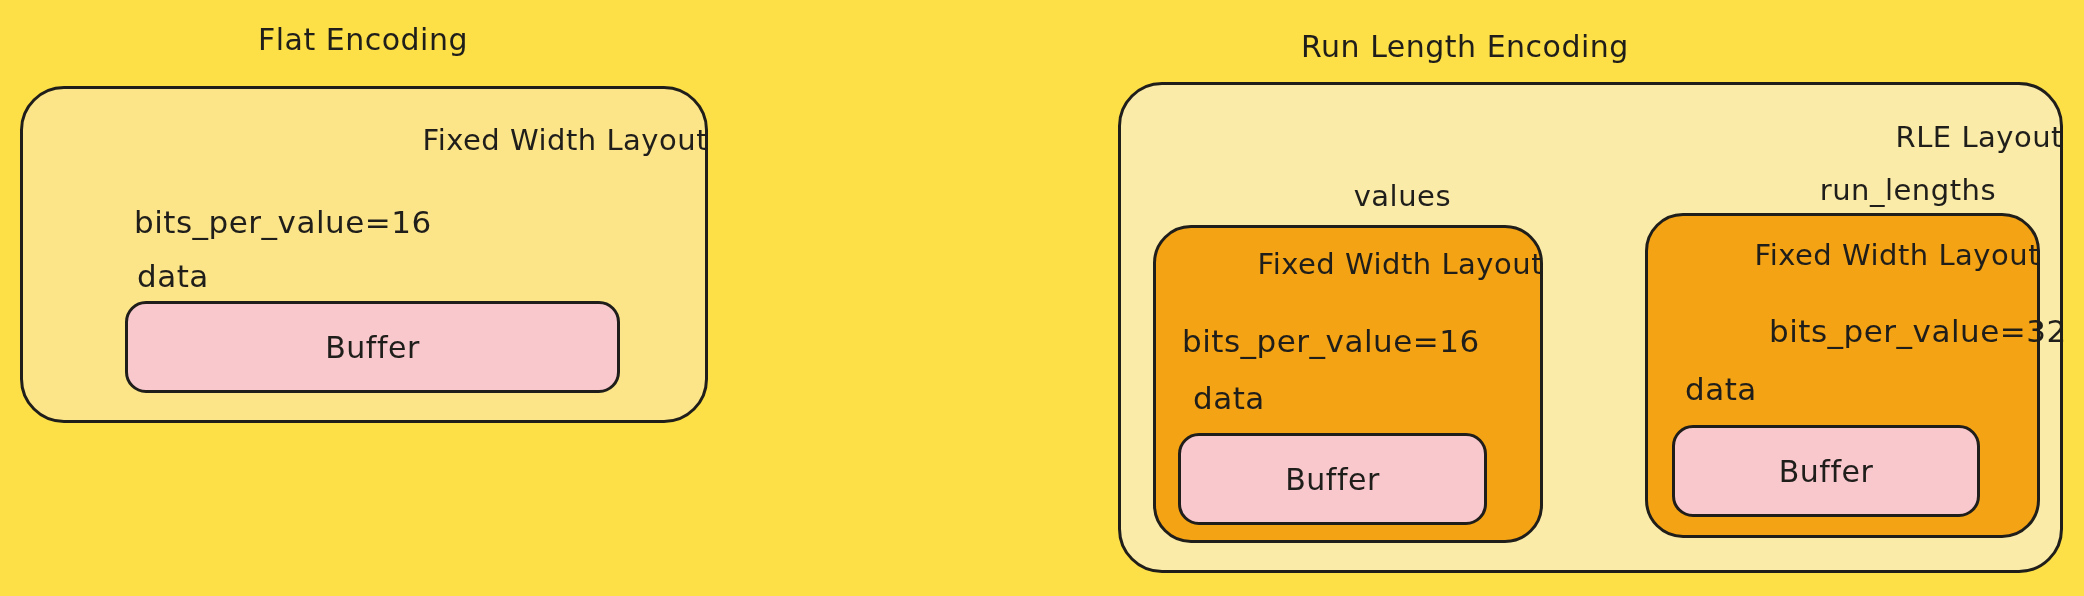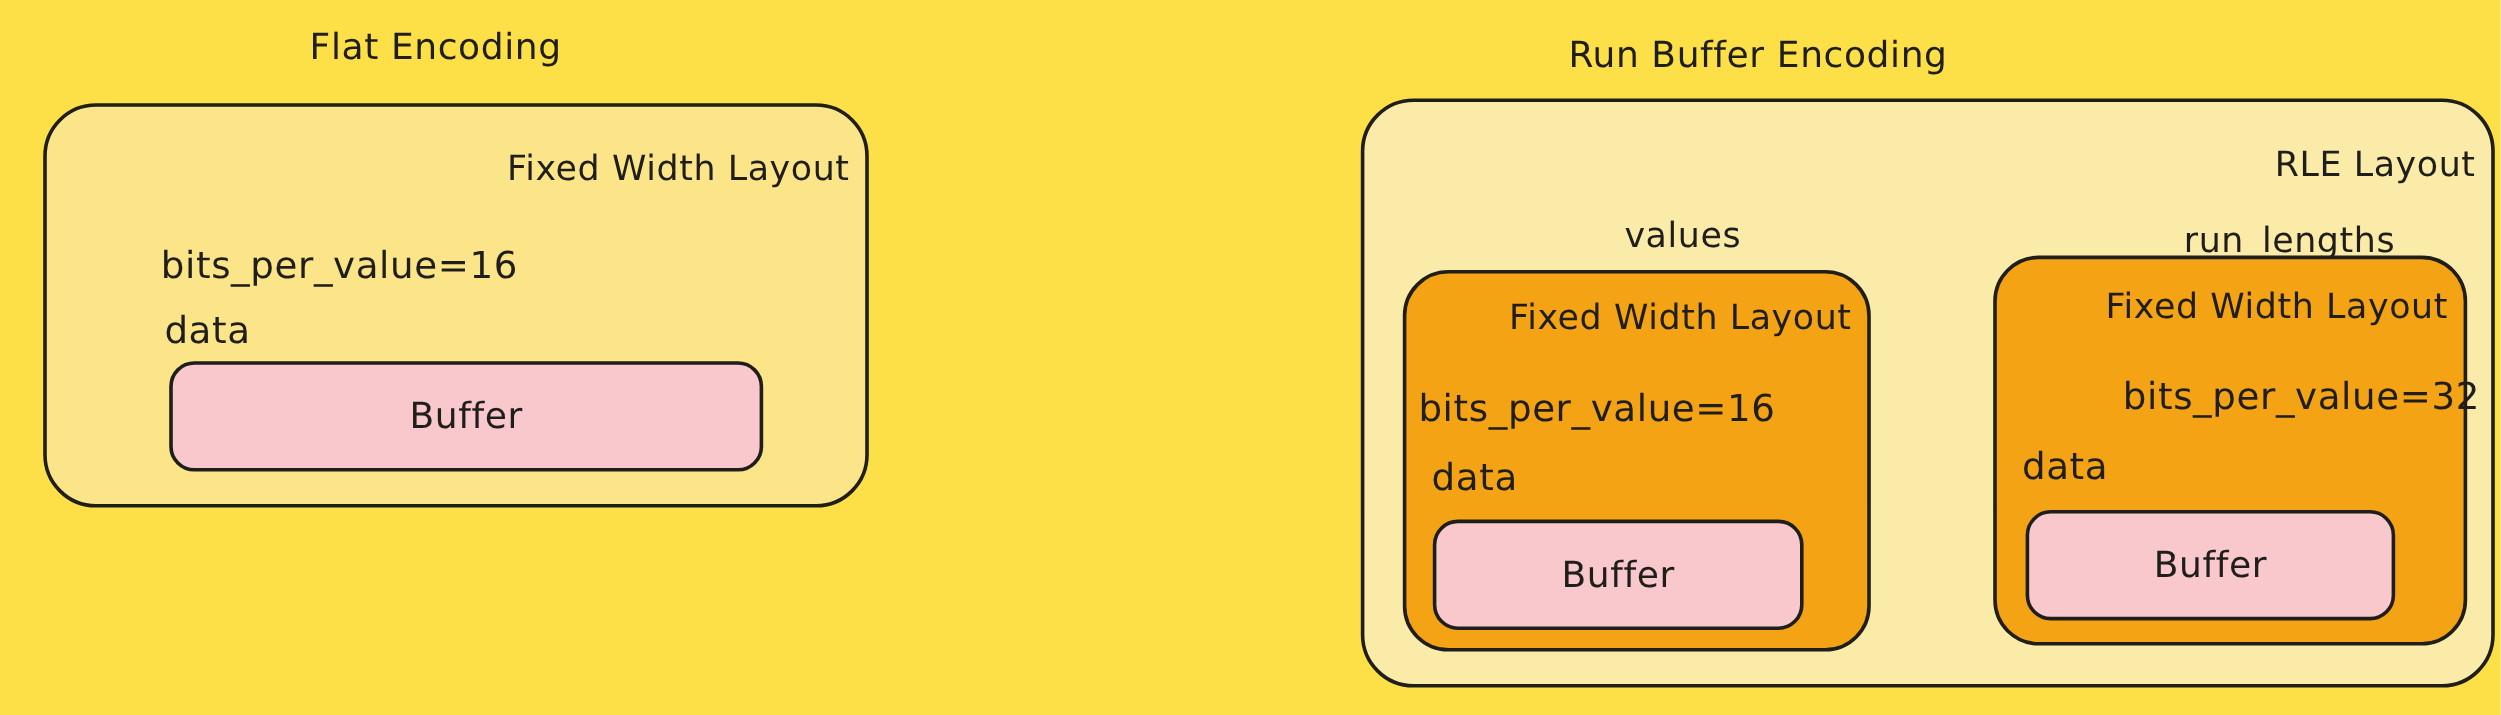--- a/index.html
+++ b/index.html
@@ -13,21 +13,20 @@
     width: 2084px;
     height: 596px;
     background: #fde047;
     overflow: hidden;
     color: var(--c-stroke, #1f1e1b);
   }
   .box {
     position: absolute;
     border: 3px solid var(--c-stroke, #1f1e1b);
     box-sizing: border-box;
-    margin-left: 16px;
   }
   .outer-box   { border-radius: 44px; }
   .orange-box  { border-radius: 38px; background: var(--c-orange, #f4a314); }
   .pink-box    { border-radius: 21px; background: var(--c-pink, #f9c8cd);
                  display: flex; align-items: center; justify-content: center; }
   .flat-fill   { background: var(--c-yellow, #fce589); }
   .pale-fill   { background: var(--c-pale_yellow, #faeba8); }
 
   .txt {
     position: absolute;
@@ -52,41 +51,41 @@
   <div class="txt header" style="left:20px; top:120px; width:688px;">Fixed Width Layout</div>
 
   <div class="txt body-t" style="left:134px; top:204px;">bits_per_value=16</div>
 
   <div class="txt body-t" style="left:137px; top:258px;">data</div>
 
   <div class="box pink-box" style="left:125px; top:301px; width:495px; height:92px;">
     <span class="buf-t">Buffer</span>
   </div>
 
-  <div class="txt title" style="left:1265px; top:29px; width:400px;">Run Buffer Encoding</div>
+  <div class="txt title" style="left:1265px; top:29px; width:400px;">Run Length Encoding</div>
 
   <div class="box outer-box pale-fill" style="left:1118px; top:82px; width:945px; height:491px;"></div>
 
   <div class="txt header" style="left:1251px; top:178px; width:200px; line-height:36px;">values</div>
 
   <div class="txt header" style="left:1118px; top:117px; width:945px;">RLE Layout</div>
 
   <div class="box orange-box" style="left:1153px; top:225px; width:390px; height:318px;"></div>
 
   <div class="txt header" style="left:1153px; top:244px; width:390px;">Fixed Width Layout</div>
 
   <div class="txt body-t" style="left:1182px; top:323px;">bits_per_value=16</div>
 
   <div class="txt body-t" style="left:1193px; top:380px;">data</div>
 
   <div class="box pink-box" style="left:1178px; top:433px; width:309px; height:92px;">
     <span class="buf-t">Buffer</span>
   </div>
 
-  <div class="txt header" style="left:1696px; top:182px; width:300px; line-height:36px;">run_lengths</div>
+  <div class="txt header" style="left:1696px; top:172px; width:300px; line-height:36px;">run_lengths</div>
 
   <div class="box orange-box" style="left:1645px; top:213px; width:395px; height:325px;"></div>
 
   <div class="txt header" style="left:1645px; top:235px; width:395px;">Fixed Width Layout</div>
 
   <div class="txt body-t" style="left:1769px; top:313px;">bits_per_value=32</div>
 
   <div class="txt body-t" style="left:1685px; top:371px;">data</div>
 
   <div class="box pink-box" style="left:1672px; top:425px; width:308px; height:92px;">

